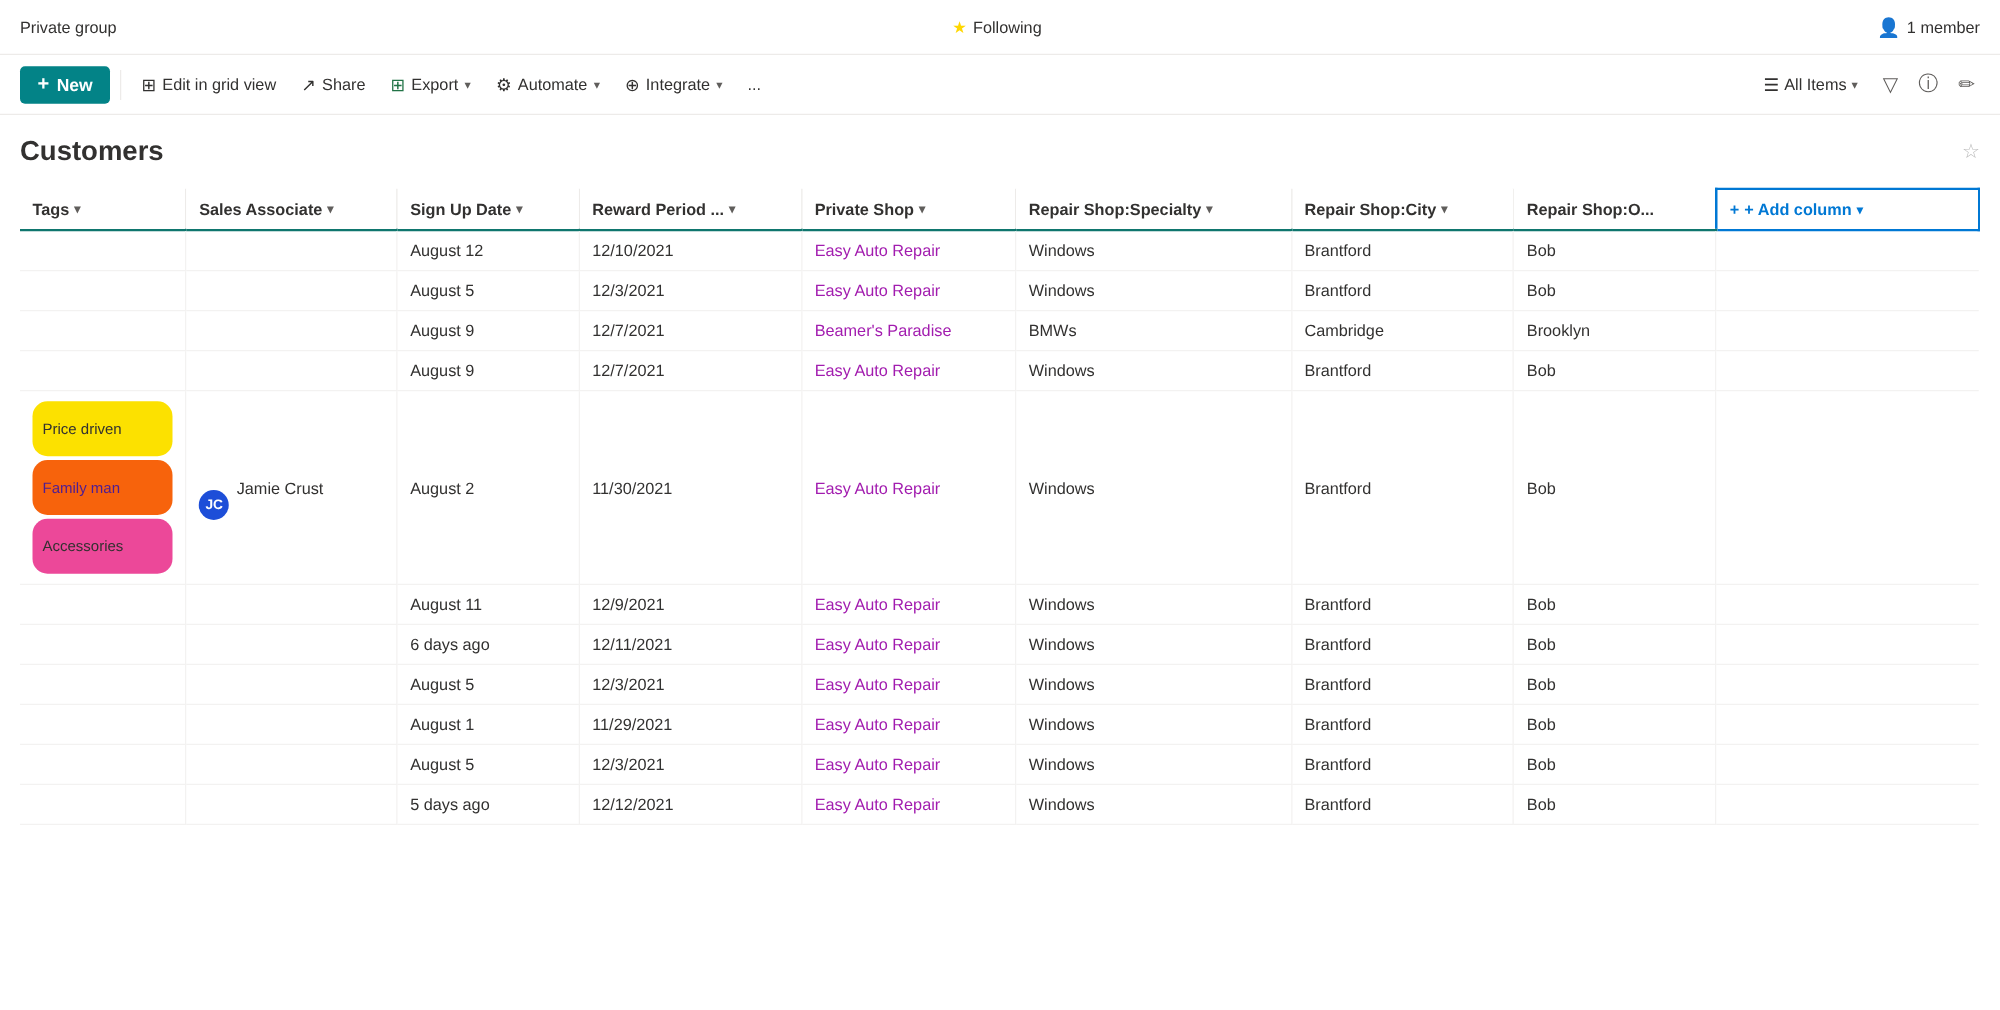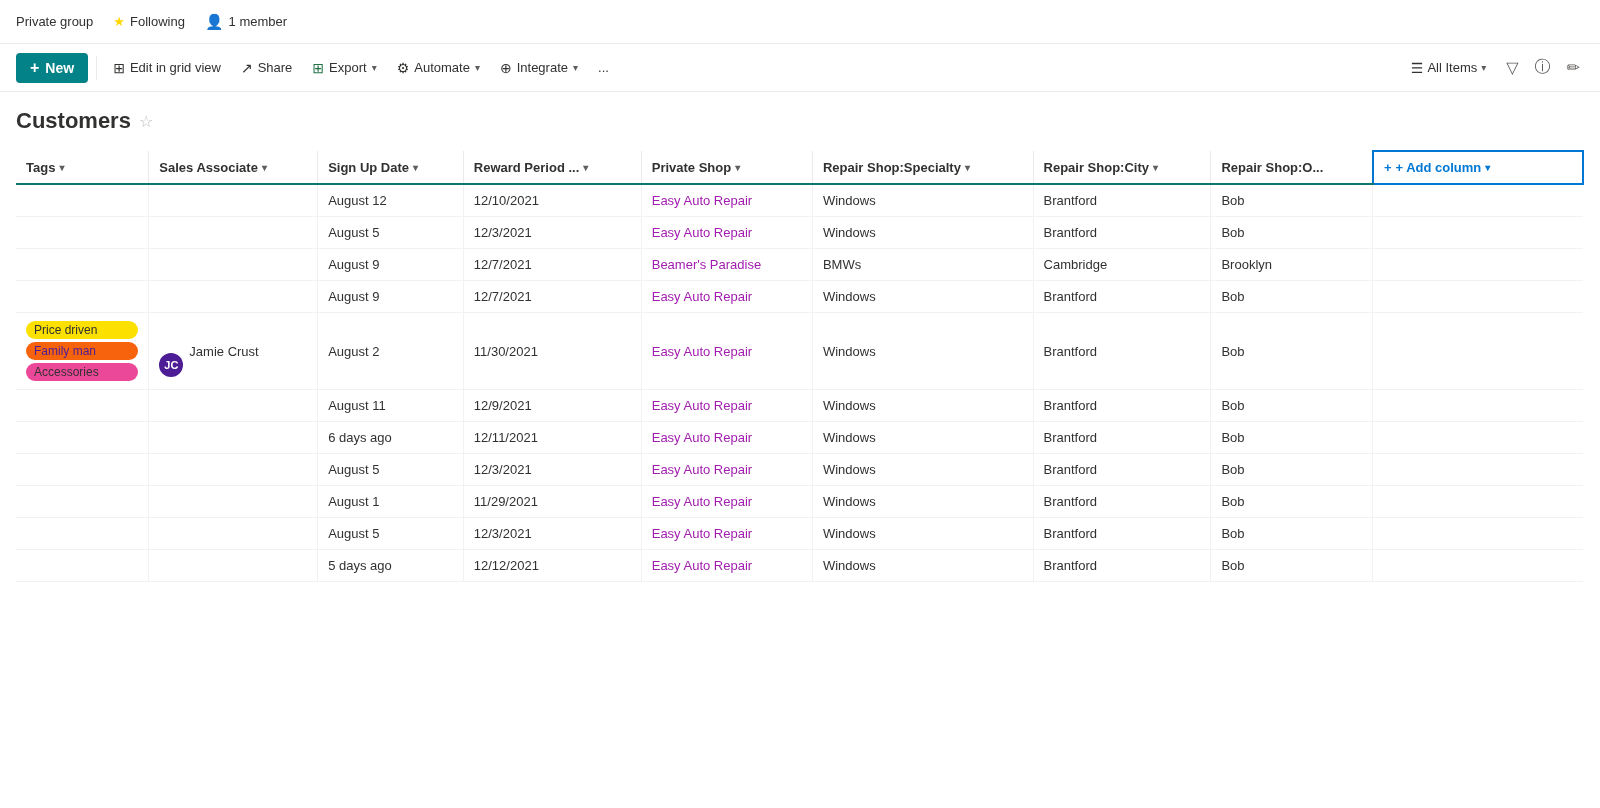--- a/index.html
+++ b/index.html
@@ -2,21 +2,21 @@
 <html><head>
   <meta charset="utf-8">
   <style>
     * { box-sizing: border-box; margin: 0; padding: 0; }
     body { font-family: 'Segoe UI', Arial, sans-serif; font-size: 14px; color: #333; background: #fff; overflow-x: hidden; }
 
     
     .top-bar {
       display: flex;
       align-items: center;
-      justify-content: flex-start;
+      justify-content: space-between;
       padding: 6px 16px;
       border-bottom: 1px solid #edebe9;
       height: 44px;
       gap: 20px;
     }
     .top-bar-item {
       display: flex;
       align-items: center;
       gap: 5px;
       font-size: 13px;
@@ -85,20 +85,21 @@
       font-size: 16px;
     }
 
     
     .page-content { padding: 16px 16px 0; }
     .page-title-row {
       display: flex;
       align-items: center;
       gap: 8px;
       margin-bottom: 16px;
+      justify-content: space-between;
     }
     .page-title {
       font-size: 22px;
       font-weight: 600;
       color: #323130;
     }
     .star-fav { color: #bbb; font-size: 16px; cursor: pointer; }
 
     
     .data-table {
@@ -136,40 +137,40 @@
     }
     .chevron-icon { font-size: 10px; color: #605e5c; }
 
     
     .link-cell { color: #a21caf; cursor: pointer; text-decoration: none; }
 
     
     .tag-container { display: flex; flex-direction: column; gap: 3px; }
     .tag-badge {
       display: inline-block;
-      padding: 2px 8px;
+      padding: 15px 8px;
       border-radius: 12px;
       font-size: 12px;
       font-weight: 500;
     }
     .tag-yellow { background: #fce100; color: #323130; }
     .tag-orange { background: #f7630c; color: #4c1d95; }
     .tag-gray { background: #ec4899; color: #323130; }
 
     
     .person-cell {
       display: flex;
       align-items: center;
       gap: 6px;
     }
     .person-avatar {
       width: 24px;
       height: 24px;
       border-radius: 50%;
-      background: #4c1d95;
+      background: #1d4ed8;
       display: flex;
       align-items: center;
       justify-content: center;
       font-size: 11px;
       color: #fff;
       font-weight: 600;
       flex-shrink: 0;
       margin-top: 28px;
     }
 

